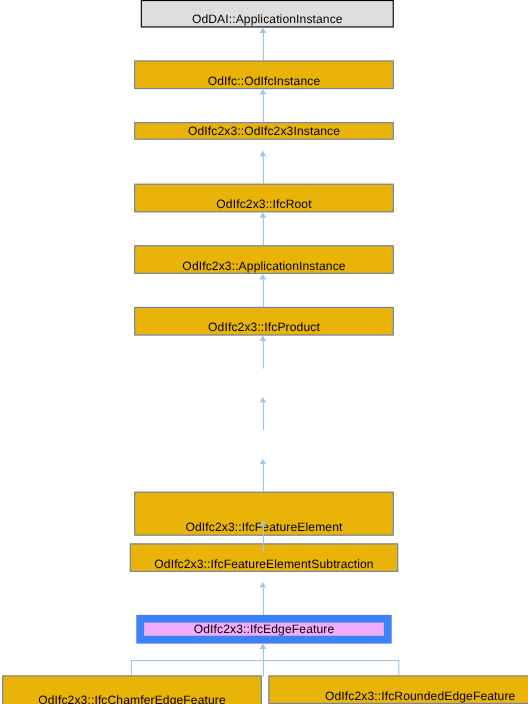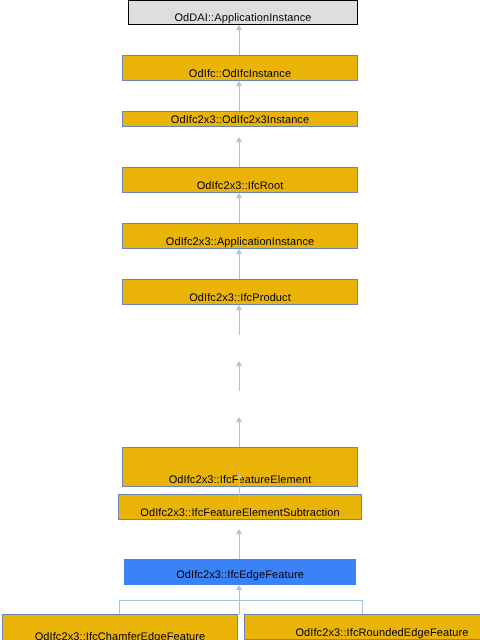--- a/index.html
+++ b/index.html
@@ -43,22 +43,22 @@
   }
 
   
   .node.ancestor {
     background: #eab308;
     border: 1px solid #6b84b8;
   }
 
   
   .node.current {
-    background: #3b82f6;
-    border: 4px solid #3b82f6;
+    background: #f0abfc;
+    border: 7px solid #3b82f6;
   }
 
   
   .edge-line {
     position: absolute;
     background: #9dc6e8;
   }
   .edge-line.v { width: 1px; }
   .edge-line.h { height: 1px; }
 

